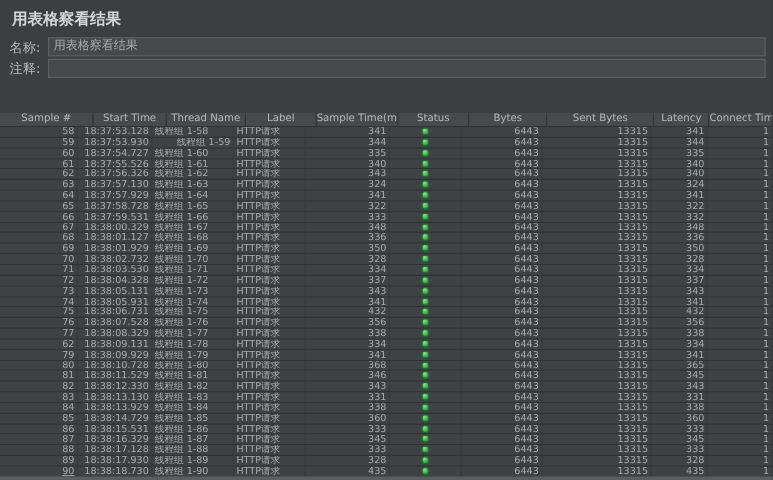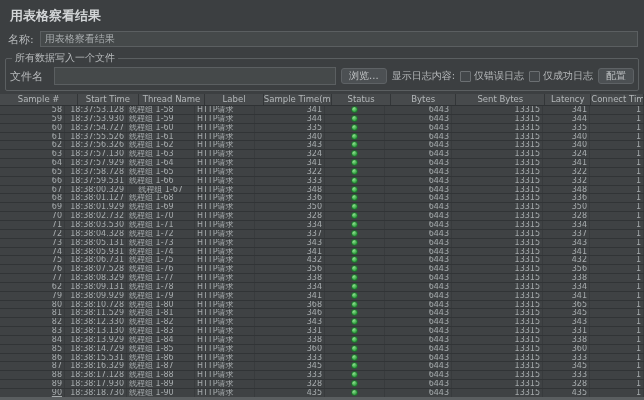--- a/index.html
+++ b/index.html
@@ -76,39 +76,25 @@
 
 <div id="app">
 
   <div class="panel-title">用表格察看结果</div>
 
   <div class="form-row">
     <span class="form-label">名称:</span>
     <div class="text-field">用表格察看结果</div>
   </div>
 
-
-  <fieldset class="file-group">
-    <legend>所有数据写入一个文件</legend>
-    <div class="file-row">
-      <span class="form-label">文件名</span>
-      <div class="text-field" style="height:16px;line-height:16px;"></div>
-      <button class="btn">浏览...</button>
-      <span class="cb-label">显示日志内容:</span>
-      <span class="checkbox-wrap">
-        <span class="checkbox"></span>
-        <span class="cb-label">仅错误日志</span>
-      </span>
-      <span class="checkbox-wrap">
-        <span class="checkbox"></span>
-        <span class="cb-label">仅成功日志</span>
-      </span>
-      <button class="btn">配置</button>
-    </div>
-  </fieldset>
+  <div class="form-row">
+    <span class="form-label">注释:</span>
+    <div class="text-field"></div>
+  </div>
+
 
   <div class="table-wrap">
     <div class="thead" id="thead">
         <div class="th" style="width: 80px;">Sample #</div>
         <div class="th" style="width: 62px;">Start Time</div>
         <div class="th" style="width: 68px;">Thread Name</div>
         <div class="th" style="width: 60px;">Label</div>
         <div class="th" style="width: 70px;">Sample Time(ms)</div>
         <div class="th" style="width: 60px;">Status</div>
         <div class="th" style="width: 67px;">Bytes</div>
@@ -125,21 +111,21 @@
           <div class="td ar" style="width: 70px;">341</div>
           <div class="td ac" style="width: 60px;"><span class="status-dot"></span></div>
           <div class="td ar" style="width: 67px;">6443</div>
           <div class="td ar" style="width: 91px;">13315</div>
           <div class="td ar" style="width: 47px;">341</div>
           <div class="td ar" style="width: 54px;">1</div>
         </div>
         <div class="tr">
           <div class="td ar" style="width: 65px;">59</div>
           <div class="td ar" style="width: 62px;">18:37:53.930</div>
-          <div class="td al" style="width: 68px;">线程组 1-59</div>
+          <div class="td al" style="width: 68px; text-align: right;">线程组 1-59</div>
           <div class="td al" style="width: 60px;">HTTP请求</div>
           <div class="td ar" style="width: 70px;">344</div>
           <div class="td ac" style="width: 60px;"><span class="status-dot"></span></div>
           <div class="td ar" style="width: 67px;">6443</div>
           <div class="td ar" style="width: 91px;">13315</div>
           <div class="td ar" style="width: 47px;">344</div>
           <div class="td ar" style="width: 54px;">1</div>
         </div>
         <div class="tr">
           <div class="td ar" style="width: 65px;">60</div>
@@ -221,21 +207,21 @@
           <div class="td ar" style="width: 70px;">333</div>
           <div class="td ac" style="width: 60px;"><span class="status-dot"></span></div>
           <div class="td ar" style="width: 67px;">6443</div>
           <div class="td ar" style="width: 91px;">13315</div>
           <div class="td ar" style="width: 47px;">332</div>
           <div class="td ar" style="width: 54px;">1</div>
         </div>
         <div class="tr">
           <div class="td ar" style="width: 65px;">67</div>
           <div class="td ar" style="width: 62px;">18:38:00.329</div>
-          <div class="td al" style="width: 68px; text-align: center;">线程组 1-67</div>
+          <div class="td al" style="width: 68px;">线程组 1-67</div>
           <div class="td al" style="width: 60px;">HTTP请求</div>
           <div class="td ar" style="width: 70px;">348</div>
           <div class="td ac" style="width: 60px;"><span class="status-dot"></span></div>
           <div class="td ar" style="width: 67px;">6443</div>
           <div class="td ar" style="width: 91px;">13315</div>
           <div class="td ar" style="width: 47px;">348</div>
           <div class="td ar" style="width: 54px;">1</div>
         </div>
         <div class="tr">
           <div class="td ar" style="width: 65px;">68</div>

